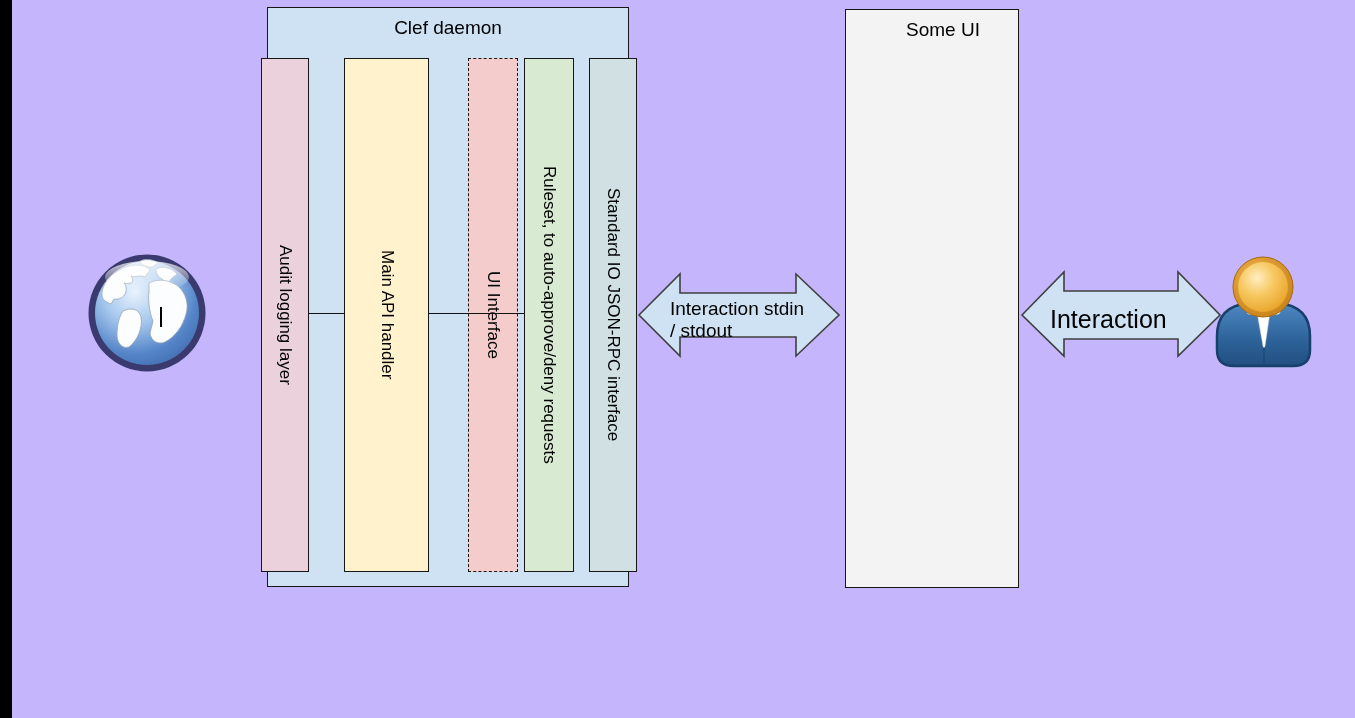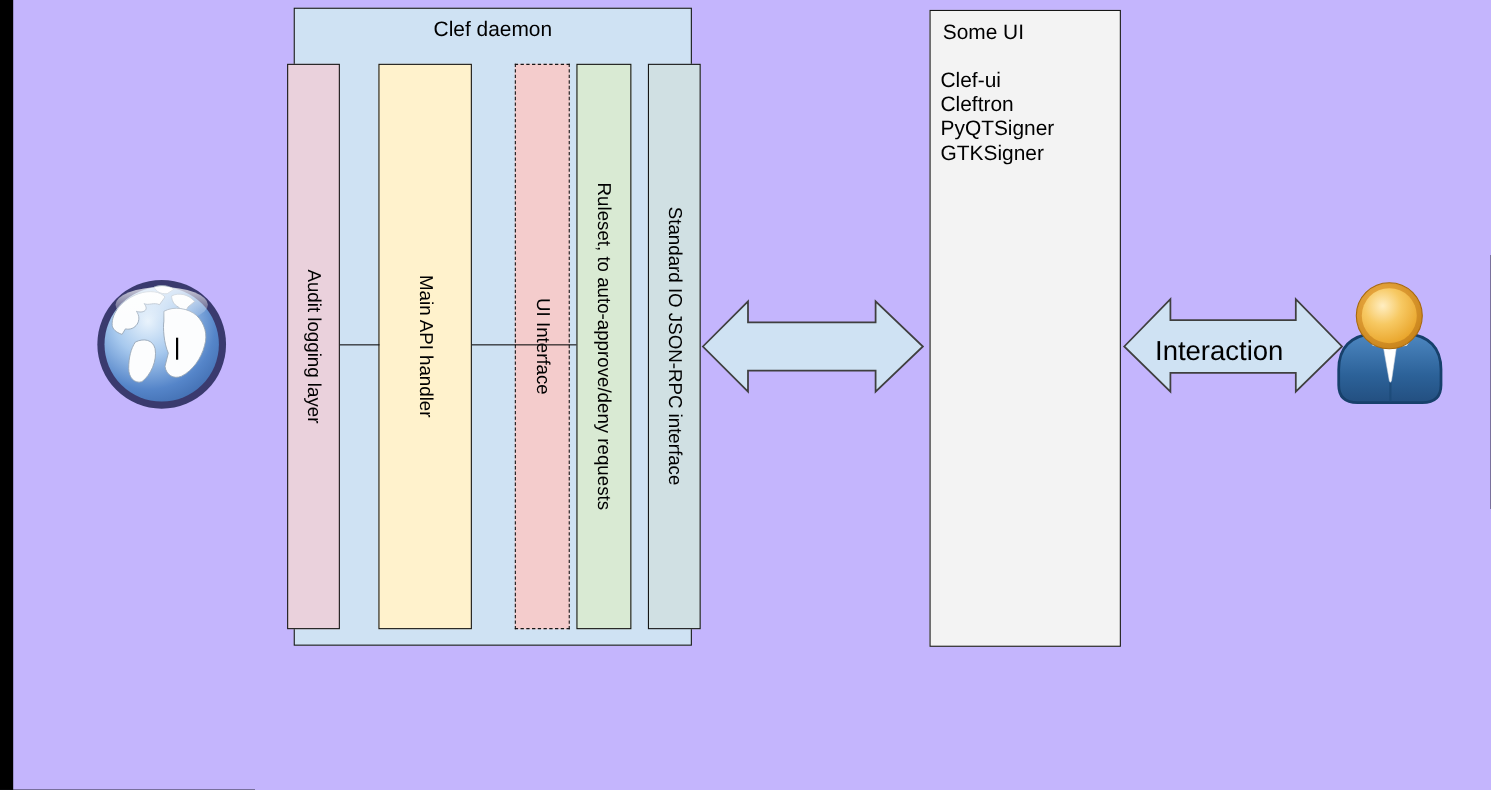--- a/index.html
+++ b/index.html
@@ -26,21 +26,21 @@
 
   
   .conn { height:0; border-top:1.5px solid #111; z-index:5; }
   .conn-left  { left:297px; top:313px; width:36px; }
   .conn-right { left:417px; top:313px; width:95px; }
   .globe-tick { left:148px; top:307px; width:2px; height:20px; background:#000; z-index:6; }
 
   
   .someui-box { left:833px; top:9px; width:174px; height:579px;
                 background:#f3f3f3; border:1.5px solid #161616; }
-  .someui-title { left:833px; top:19px; width:196px; text-align:left; font-size:19px;padding-left:12px; }
+  .someui-title { left:833px; top:19px; width:196px; text-align:center; font-size:19px; }
   .someui-list { left:843px; top:63px; font-size:19px; line-height:22px; }
 
   
   .overlay { left:0; top:0; width:1355px; height:718px; pointer-events:none; }
   .arrow-poly { fill:#cfe2f3; stroke:#3f3f3f; stroke-width:1.6; }
 
   .arrow-text-1 { left:658px; top:298px; font-size:19px; line-height:22px; z-index:7; }
   .arrow-text-2 { left:1038px; top:305px; font-size:25px; z-index:7; }
 
   .globe-svg  { left:74px;  top:252px; width:122px; height:122px; }
@@ -69,31 +69,29 @@
   <div class="abs bar bar-stdio">
     <span class="bar-label">Standard IO JSON-RPC interface</span>
   </div>
 
   <div class="abs conn conn-left"></div>
   <div class="abs conn conn-right"></div>
   <div class="abs globe-tick"></div>
 
   <div class="abs someui-box"></div>
   <div class="abs someui-title">Some UI</div>
-  <div class="abs someui-list">
-    <div>Clef-ui</div>
-    <div>Cleftron</div>
-    <div>PyQTSigner</div>
-    <div>GTKSigner</div>
-  </div>
 
   <svg class="abs overlay" viewBox="0 0 1355 718">
     <polygon class="arrow-poly" points="627,315 668,274 668,293 784,293 784,274 827,315 784,356 784,337 668,337 668,356"></polygon>
     <polygon class="arrow-poly" points="1010,315 1052,272 1052,291 1166,291 1166,272 1208,315 1166,356 1166,339 1052,339 1052,356"></polygon>
   </svg>
+  <div class="abs arrow-text-1">
+    <div>Interaction stdin</div>
+    <div>/ stdout</div>
+  </div>
   <div class="abs arrow-text-2">Interaction</div>
 
   <svg class="abs globe-svg" viewBox="0 0 122 122">
     <defs>
       <radialGradient id="ocean" cx="38%" cy="30%" r="85%">
         <stop offset="0%" stop-color="#e9f3fc"></stop>
         <stop offset="35%" stop-color="#a7c9ee"></stop>
         <stop offset="70%" stop-color="#5585c9"></stop>
         <stop offset="100%" stop-color="#3964a6"></stop>
       </radialGradient>

